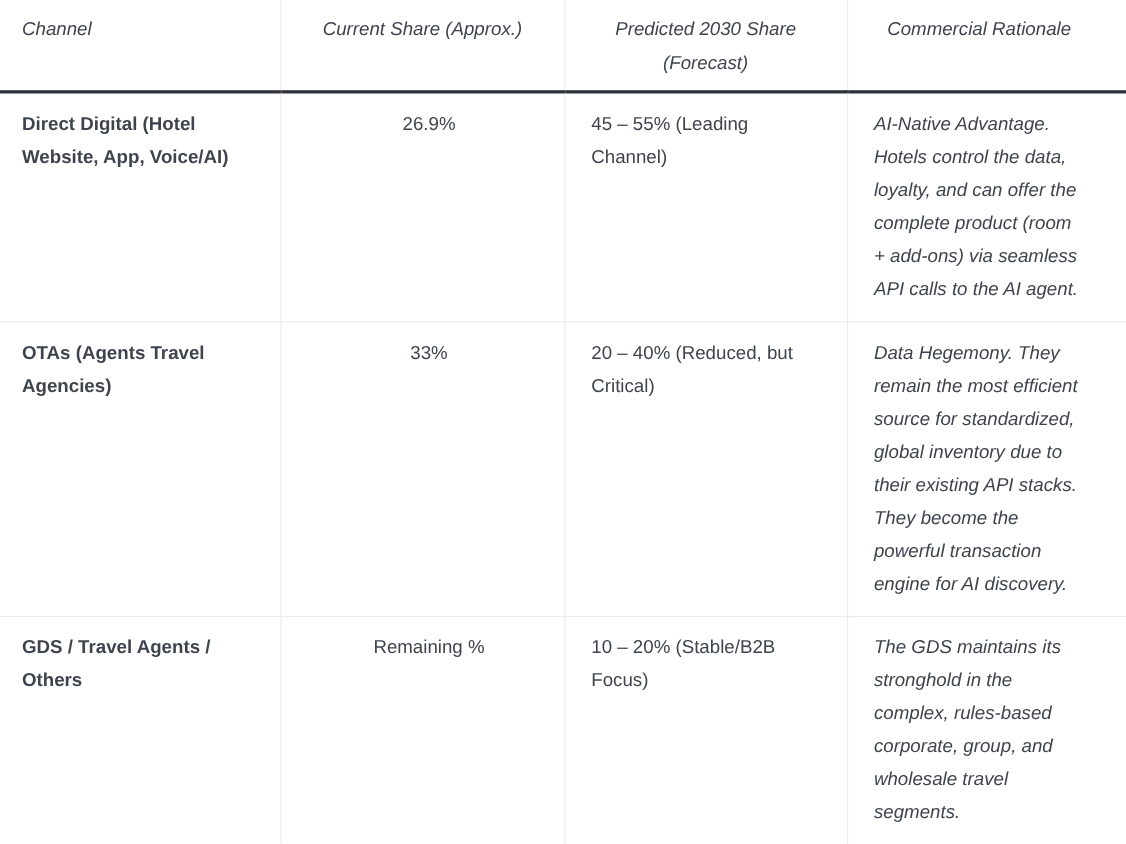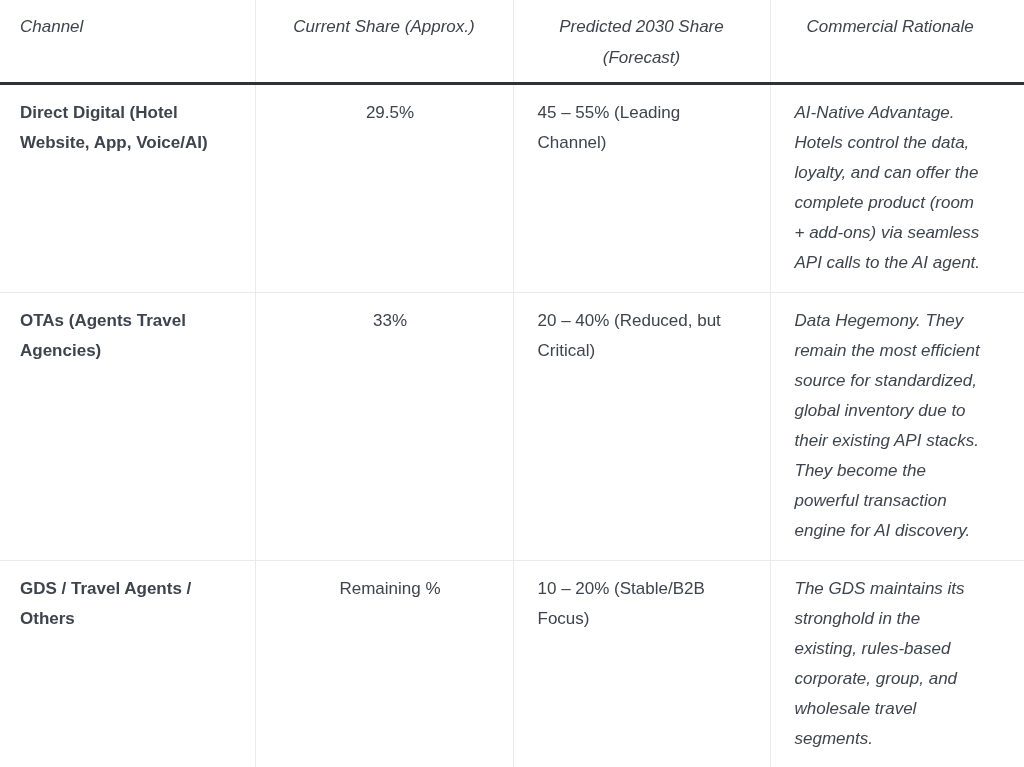--- a/index.html
+++ b/index.html
@@ -77,21 +77,21 @@
         <span class="wrap-header">Predicted 2030 Share (Forecast)</span>
       </th>
       <th class="align-left">Commercial Rationale</th>
     </tr>
   </thead>
   <tbody>
     <tr>
       <td class="cell-channel">
         <span class="wrap">Direct Digital (Hotel Website, App, Voice/AI)</span>
       </td>
-      <td class="cell-share">29.5%</td>
+      <td class="cell-share">26.9%</td>
       <td class="cell-predicted">
         <span class="wrap">45 – 55% (Leading Channel)</span>
       </td>
       <td class="cell-rationale">
         <span class="wrap">AI-Native Advantage. Hotels control the data, loyalty, and can offer the complete product (room + add-ons) via seamless API calls to the AI agent.</span>
       </td>
     </tr>
     <tr>
       <td class="cell-channel">
         <span class="wrap">OTAs (Agents Travel Agencies)</span>
@@ -106,17 +106,17 @@
     </tr>
     <tr>
       <td class="cell-channel">
         <span class="wrap">GDS / Travel Agents / Others</span>
       </td>
       <td class="cell-share">Remaining %</td>
       <td class="cell-predicted">
         <span class="wrap">10 – 20% (Stable/B2B Focus)</span>
       </td>
       <td class="cell-rationale">
-        <span class="wrap">The GDS maintains its stronghold in the existing, rules-based corporate, group, and wholesale travel segments.</span>
+        <span class="wrap">The GDS maintains its stronghold in the complex, rules-based corporate, group, and wholesale travel segments.</span>
       </td>
     </tr>
   </tbody>
 </table>
 
 </body></html>

